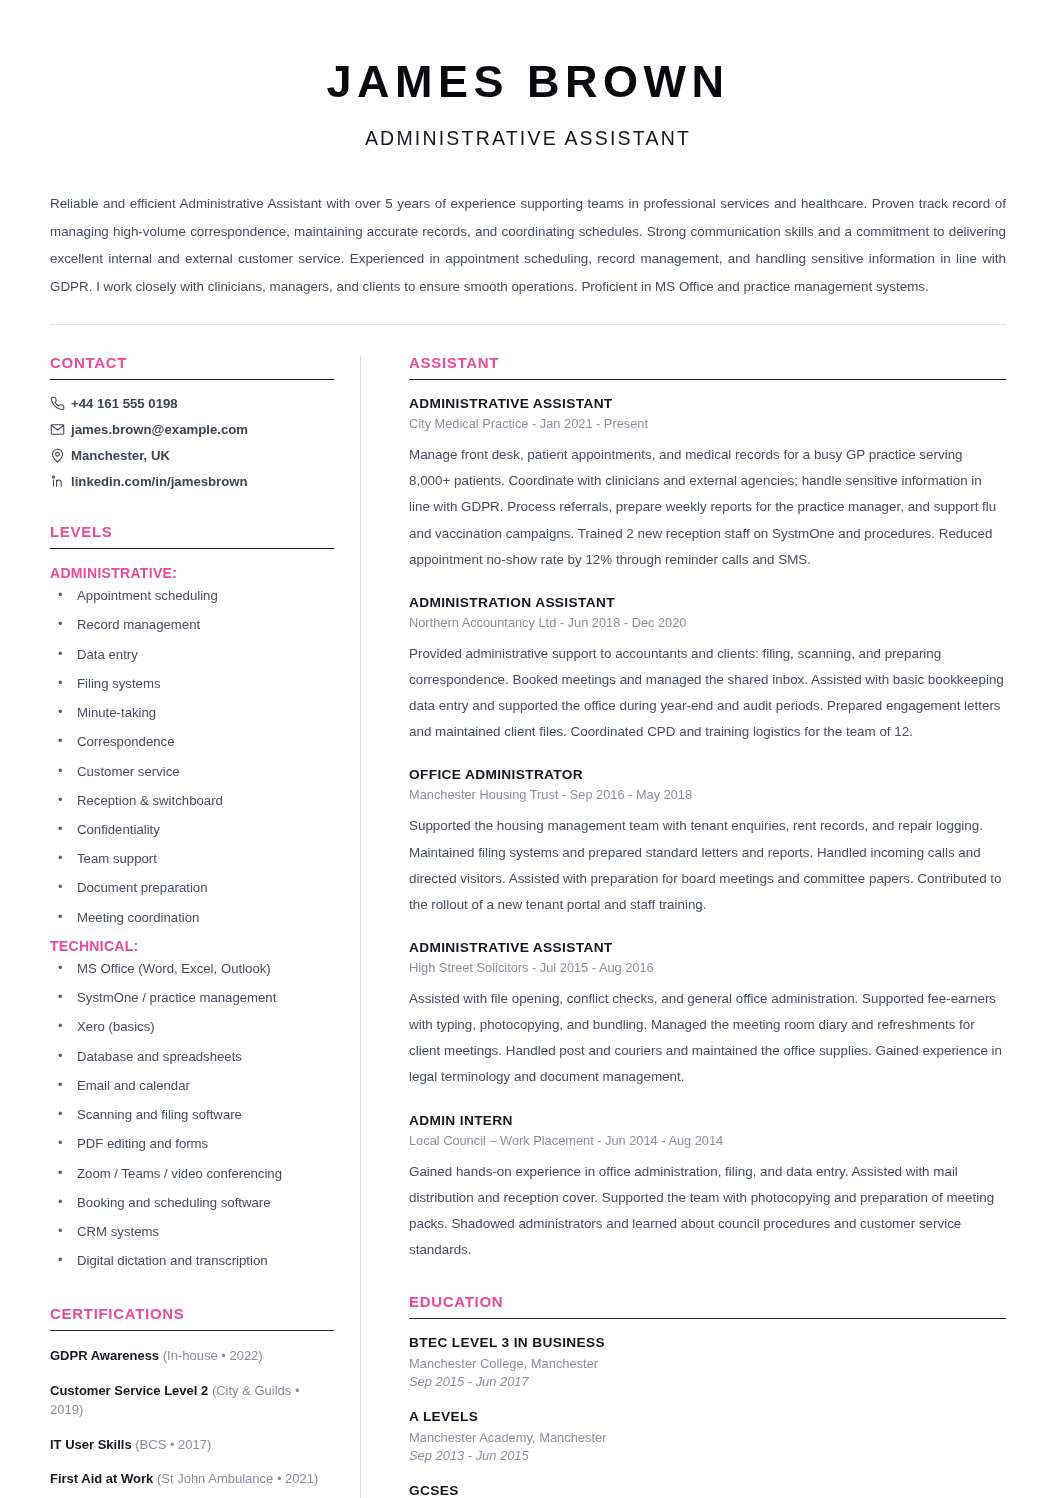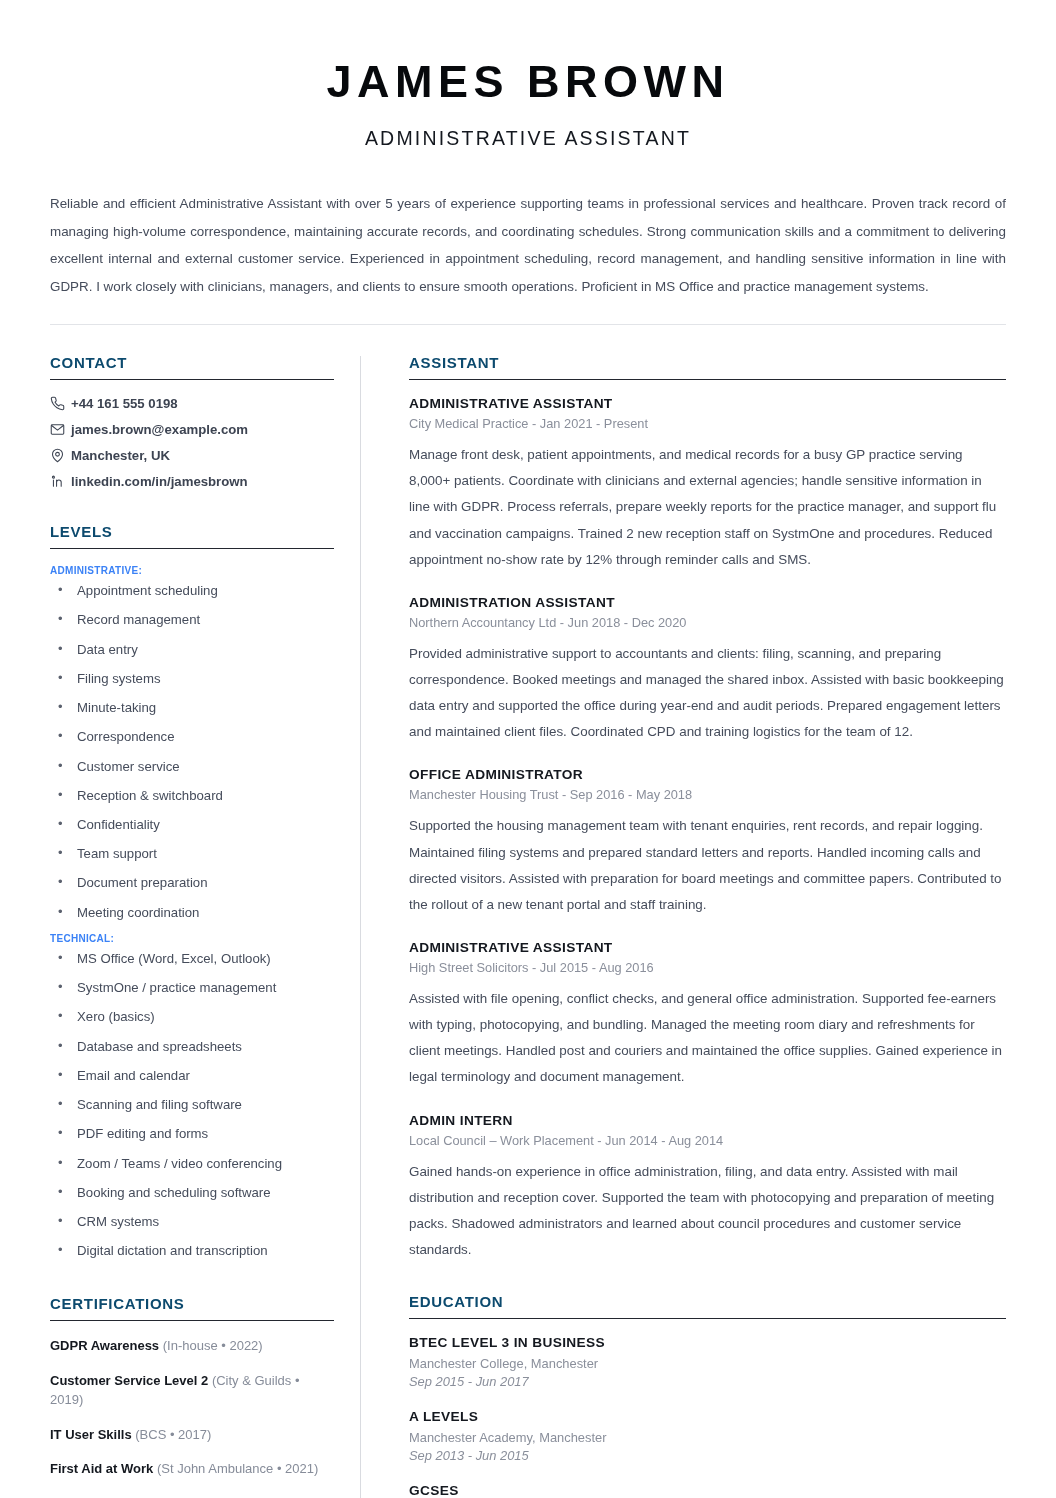--- a/index.html
+++ b/index.html
@@ -81,21 +81,21 @@
     flex: 1 1 auto;
     padding-left: 48px;
     box-sizing: border-box;
   }
 
   
   .section-title {
     font-size: 15px;
     font-weight: 700;
     letter-spacing: 0.7px;
-    color: #0c4a6e;
+    color: #ec4899;
     padding-bottom: 8px;
     border-bottom: 1.4px solid #23272f;
     margin-bottom: 16px;
   }
   .section + .section {
     margin-top: 34px;
   }
   .col-right .section + .section {
     margin-top: 30px;
   }
@@ -122,23 +122,23 @@
     flex: 0 0 15px;
     display: flex;
     align-items: center;
     justify-content: center;
     color: #3d4452;
   }
   .contact-icon svg { display: block; }
 
   
   .skill-group-label {
-    font-size: 10px;
-    font-weight: 700;
-    color: #3b82f6;
+    font-size: 14px;
+    font-weight: 700;
+    color: #ec4899;
     letter-spacing: 0.3px;
     margin-bottom: 6px;
   }
   .skill-list {
     margin: 0 0 0 0;
     padding: 0;
     list-style: none;
   }
   .skill-list li {
     position: relative;

